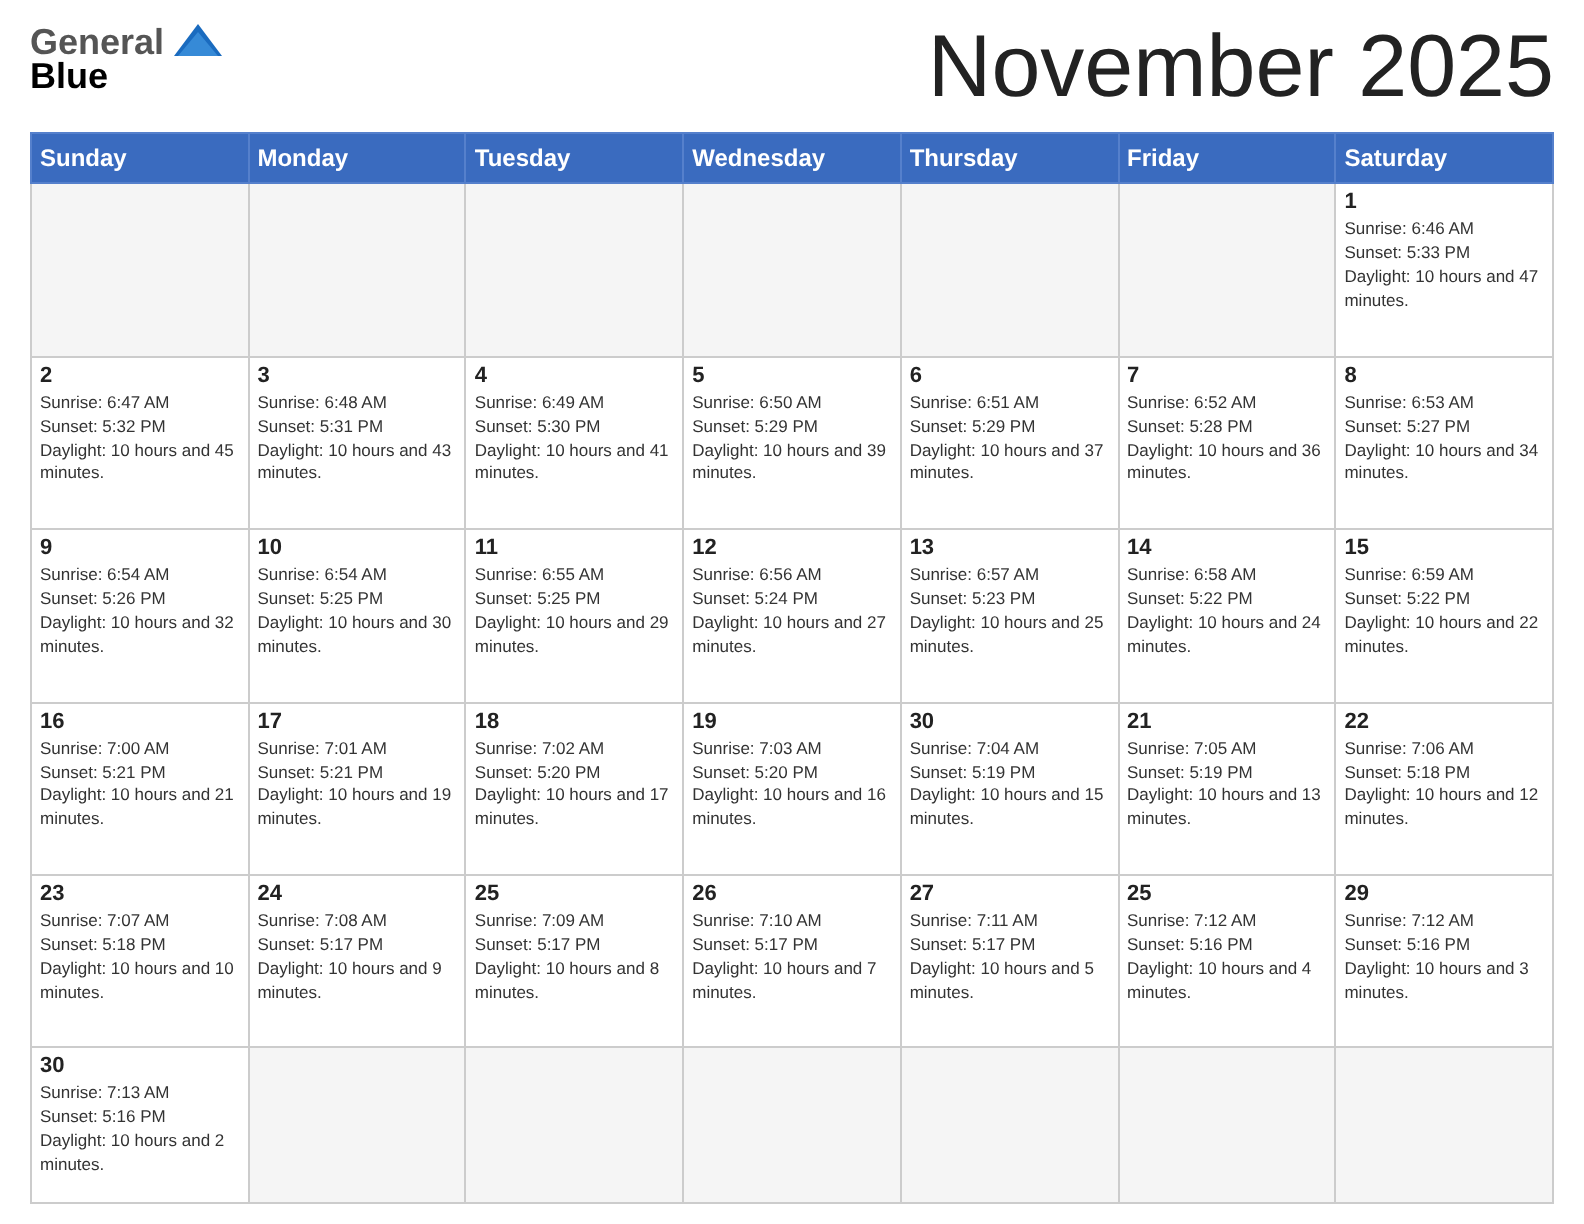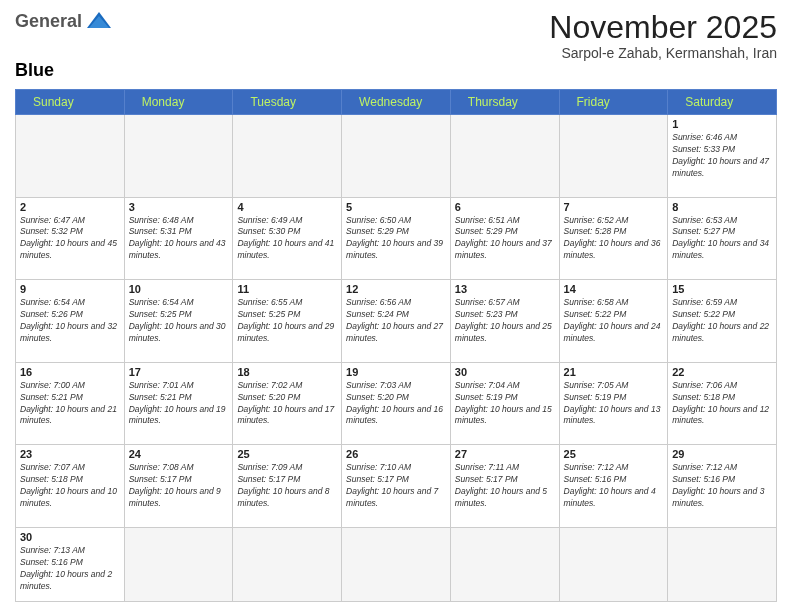--- a/index.html
+++ b/index.html
@@ -20,62 +20,61 @@
     .header {
       display: flex;
       justify-content: space-between;
       align-items: flex-start;
       margin-bottom: 8px;
     }
     .logo {
       display: flex;
       flex-direction: column;
       align-items: flex-start;
-      gap: 32px;
     }
     .logo-text {
       display: flex;
       align-items: center;
       font-size: 18px;
       font-weight: bold;
       color: #333;
     }
     .logo-general { color: #555; }
     .logo-blue { color: #000000; }
     .logo-icon {
       width: 28px;
       height: 22px;
       margin-left: 3px;
     }
     .title-block {
       text-align: right;
     }
     .month-title {
-      font-size: 32px;
+      font-size: 44px;
       font-weight: normal;
       color: #222;
       line-height: 1.1;
     }
     .location {
       font-size: 14px;
       color: #444;
     }
     .calendar {
       flex: 1;
       border: 1px solid #ccc;
       border-collapse: collapse;
       width: 100%;
       table-layout: fixed;
     }
     .calendar th {
       background-color: #3a6bbf;
-      color: #bef264;
+      color: #ffffff;
       font-size: 12px;
-      font-weight: normal;
-      padding: 5px 17px;
+      font-weight: bold;
+      padding: 5px 4px;
       text-align: left;
       border: 1px solid #5580cc;
     }
     .calendar td {
       border: 1px solid #ccc;
       vertical-align: top;
       padding: 3px 4px;
       font-size: 9px;
       color: #333;
       height: 78px;
@@ -88,21 +87,20 @@
       font-size: 11px;
       font-weight: bold;
       color: #222;
       display: block;
       margin-bottom: 2px;
     }
     .day-info {
       font-size: 8.5px;
       color: #333;
       line-height: 1.4;
-      font-style: italic;
     }
     .last-row td {
       height: 70px;
     }
   </style>
 </head>
 <body>
 
 <div class="page">
   <div class="header">
@@ -111,21 +109,20 @@
         <span class="logo-general">General</span>
         <svg class="logo-icon" viewBox="0 0 28 22">
           <polygon points="14,2 26,18 2,18" fill="#1a6bbf"></polygon>
           <polygon points="14,6 24,18 4,18" fill="#4a9fe8" opacity="0.6"></polygon>
         </svg>
       </div>
       <span class="logo-blue" style="font-size:18px;font-weight:bold;margin-top:-4px;">Blue</span>
     </div>
     <div class="title-block">
       <div class="month-title">November 2025</div>
-      <div class="location">Sarpol-e Zahab, Kermanshah, Iran</div>
     </div>
   </div>
 
   <table class="calendar">
     <thead>
       <tr>
       <th>Sunday</th>
           <th>Monday</th>
           <th>Tuesday</th>
           <th>Wednesday</th>

